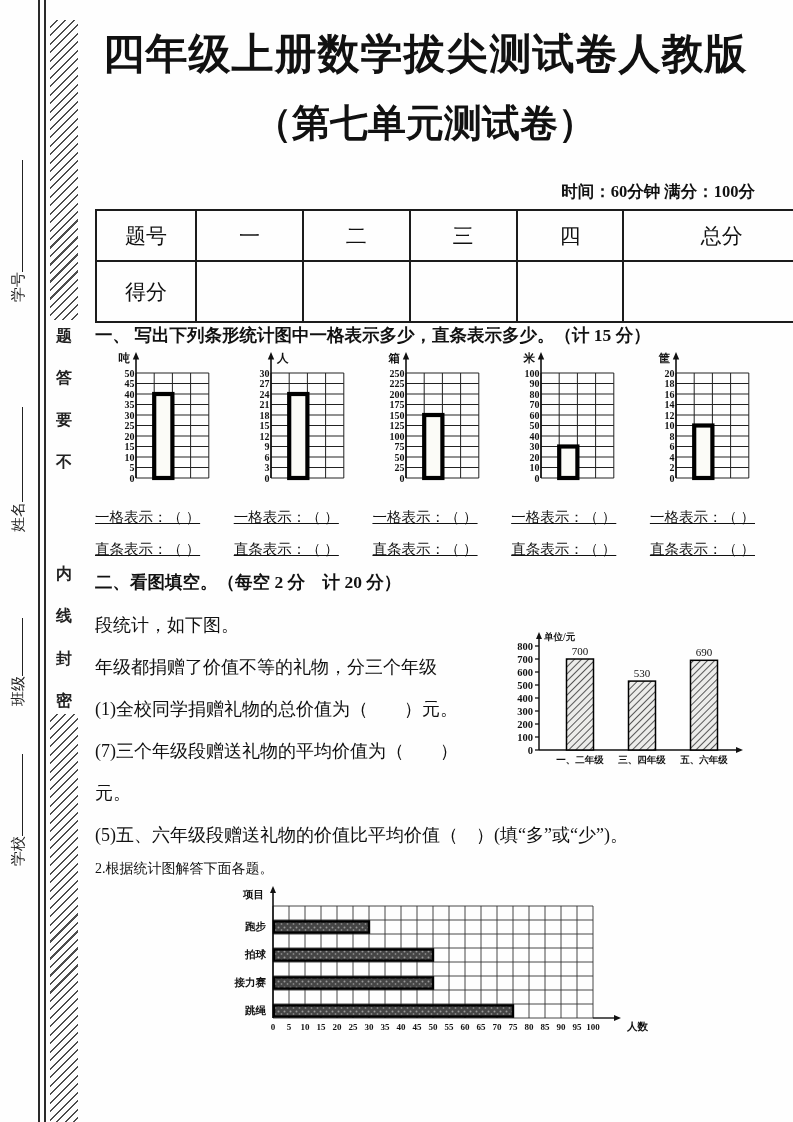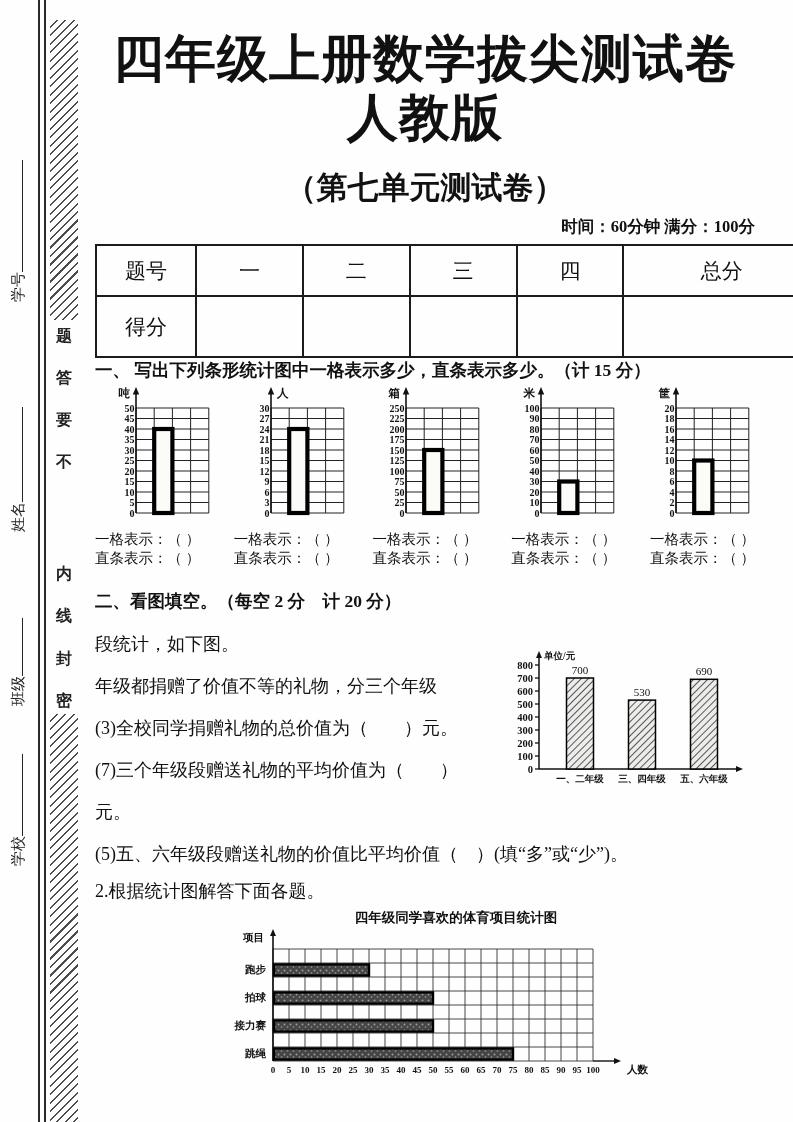--- a/index.html
+++ b/index.html
@@ -10,36 +10,36 @@
   .hatch{position:absolute;left:50px;width:28px;
          background:repeating-linear-gradient(135deg,rgba(0,0,0,0) 0 4.5px,#4d4d4d 4.5px 6px);}
   .seal-char{position:absolute;left:50px;width:28px;text-align:center;font-size:16px;
              font-weight:bold;color:#222;}
   .side-field{position:absolute;left:8px;height:20px;transform:rotate(-90deg);
               transform-origin:0 0;font-size:15px;white-space:nowrap;color:#222;}
   .side-field .blank{display:inline-block;border-bottom:1.4px solid #222;height:14px;
                      vertical-align:baseline;}
   
   .content{position:absolute;left:95px;top:0;width:660px;}
-  .title{margin-top:30px;text-align:center;font-size:51px;font-weight:bold;
+  .title{margin-top:30px;text-align:center;font-size:42px;font-weight:bold;
          font-family:"Liberation Sans",sans-serif;letter-spacing:1px;line-height:1.15;}
-  .subtitle{margin-top:20px;text-align:center;font-size:31px;font-weight:bold;
+  .subtitle{margin-top:20px;text-align:center;font-size:38px;font-weight:bold;
             font-family:"Liberation Sans",sans-serif;}
-  .meta{margin-top:7px;text-align:right;font-size:16.5px;font-weight:bold;}
+  .meta{margin-top:32px;text-align:right;font-size:16.5px;font-weight:bold;}
   table.score{border-collapse:collapse;width:726px;margin-top:6px;}
   table.score td{border:2.2px solid #1c1c1c;text-align:center;font-size:21px;}
   table.score tr:first-child td{height:47px;}
   table.score tr:last-child td{height:57px;}
   table.score td:first-child{width:96px;}
   .sec-head{font-size:17.5px;font-weight:bold;}
   .mini-row{display:flex;justify-content:space-between;padding:2px 4px 0 14px;}
-  .fill-row{display:flex;justify-content:space-between;font-size:14.5px;}
+  .fill-row{display:flex;justify-content:space-between;margin-top:13px;font-size:14.5px;text-decoration:underline;}
   .q1{margin-top:10px;font-size:18px;line-height:42px;}
   .donation-wrap{float:right;width:258px;margin:26px 0 0 4px;}
-  .q2line{font-size:18px;margin-top:4px;clear:both;}
+  .q2line{font-size:14px;margin-top:4px;clear:both;}
   .sports-wrap{margin:6px 0 0 122px;width:452px;}
   .sports-title{text-align:center;font-size:13.5px;font-weight:bold;padding-left:26px;}
 </style>
 </head>
 <body>
 
 <div class="sheet">
 
   <div class="vline" style="left:38px"></div>
   <div class="vline" style="left:44px"></div>
@@ -273,21 +273,21 @@
       <span>一格表示：（ ）</span>
     </div>
     <div class="fill-row">
       <span>直条表示：（ ）</span>
       <span>直条表示：（ ）</span>
       <span>直条表示：（ ）</span>
       <span>直条表示：（ ）</span>
       <span>直条表示：（ ）</span>
     </div>
 
-    <div class="sec-head" style="margin-top:21px">二、看图填空。（每空 2 分　计 20 分）</div>
+    <div class="sec-head" style="margin-top:11px">二、看图填空。（每空 2 分　计 20 分）</div>
 
     <div class="q1">
       <div class="donation-wrap"><svg width="258" height="150" viewBox="0 0 258 150">
             <defs>
               <pattern id="dhatch" width="5" height="5" patternUnits="userSpaceOnUse" patternTransform="rotate(45)">
                 <rect width="5" height="5" fill="#ececea"></rect>
                 <line x1="0" y1="0" x2="0" y2="5" stroke="#3c3c3c" stroke-width="1.7"></line>
               </pattern>
             </defs>
             <line x1="38" y1="120" x2="42" y2="120" stroke="#111" stroke-width="1.3"></line>
@@ -318,29 +318,28 @@
             <text x="83" y="133" font-size="9.5" text-anchor="middle" fill="#111" font-family="&quot;Liberation Serif&quot;,serif" font-weight="bold">一、二年级</text>
             <rect x="131.5" y="51.10000000000001" width="27" height="68.89999999999999" fill="url(#dhatch)" stroke="#000" stroke-width="1.5"></rect>
             <text x="145" y="47.10000000000001" font-size="11" text-anchor="middle" fill="#111" font-family="&quot;Liberation Serif&quot;,serif">530</text>
             <text x="145" y="133" font-size="9.5" text-anchor="middle" fill="#111" font-family="&quot;Liberation Serif&quot;,serif" font-weight="bold">三、四年级</text>
             <rect x="193.5" y="30.299999999999997" width="27" height="89.7" fill="url(#dhatch)" stroke="#000" stroke-width="1.5"></rect>
             <text x="207" y="26.299999999999997" font-size="11" text-anchor="middle" fill="#111" font-family="&quot;Liberation Serif&quot;,serif">690</text>
             <text x="207" y="133" font-size="9.5" text-anchor="middle" fill="#111" font-family="&quot;Liberation Serif&quot;,serif" font-weight="bold">五、六年级</text>
           </svg></div>
       <div>段统计，如下图。</div>
       <div>年级都捐赠了价值不等的礼物，分三个年级</div>
-      <div>(3)全校同学捐赠礼物的总价值为（　　）元。</div>
+      <div>(1)全校同学捐赠礼物的总价值为（　　）元。</div>
       <div>(7)三个年级段赠送礼物的平均价值为（　　）元。</div>
       <div>(5)五、六年级段赠送礼物的价值比平均价值（　）(填“多”或“少”)。</div>
     </div>
 
     <div class="q2line">2.根据统计图解答下面各题。</div>
 
     <div class="sports-wrap">
-      <div class="sports-title">四年级同学喜欢的体育项目统计图</div>
       <div><svg width="452" height="165" viewBox="0 0 452 165">
             <defs>
               <pattern id="grain" width="6" height="6" patternUnits="userSpaceOnUse">
                 <rect width="6" height="6" fill="#454545"></rect>
                 <circle cx="1.5" cy="1.5" r="1" fill="#9a9a9a"></circle>
                 <circle cx="4.5" cy="4" r="0.9" fill="#848484"></circle>
               </pattern>
             </defs>
             <line x1="56" y1="22" x2="56" y2="134" stroke="#333" stroke-width="0.9"></line>
             <line x1="72" y1="22" x2="72" y2="134" stroke="#333" stroke-width="0.9"></line>

